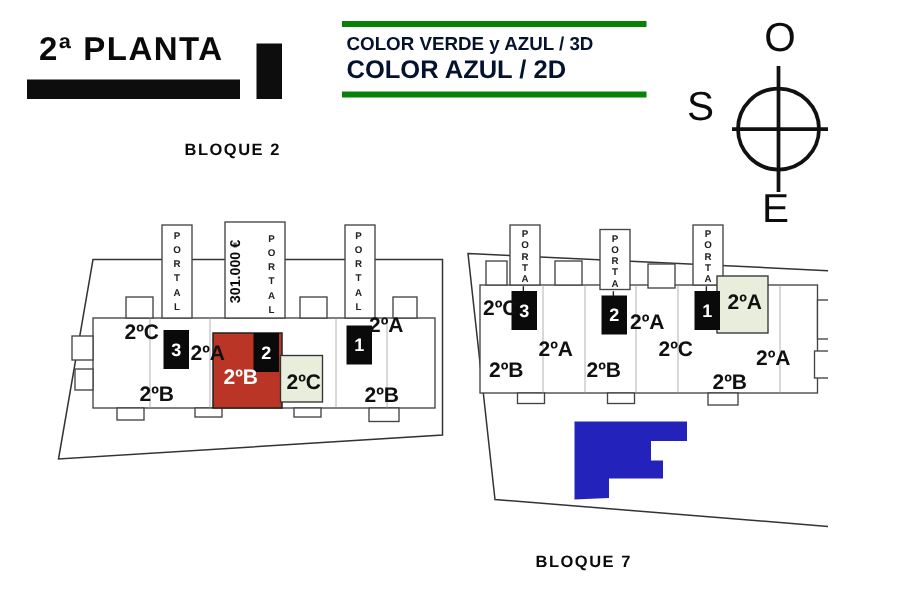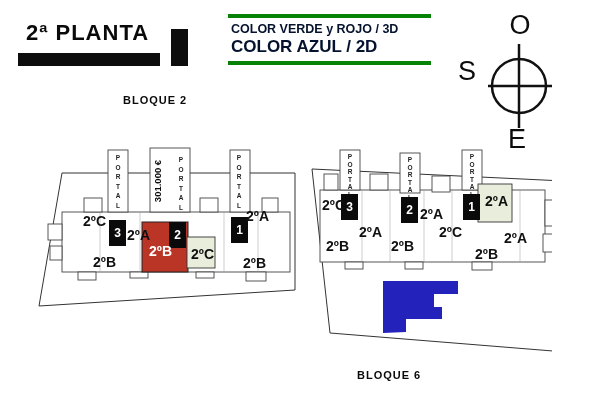--- a/index.html
+++ b/index.html
@@ -117,32 +117,32 @@
       <circle cx="519" cy="86" r="27" fill="none" stroke="#111" stroke-width="2.5"></circle>
     </g>
   </svg>
 
   <div class="abs title-text">2ª PLANTA</div>
   <div class="abs deco-h"></div>
   <div class="abs deco-v"></div>
 
   <div class="abs legend">
     <div class="bar"></div>
-    <div class="line1">COLOR VERDE y ROJO / 3D</div>
+    <div class="line1">COLOR VERDE y AZUL / 3D</div>
     <div class="line2">COLOR AZUL / 2D</div>
     <div class="bar"></div>
   </div>
 
   <div class="abs cletter c-o">O</div>
   <div class="abs cletter c-n">N</div>
   <div class="abs cletter c-s">S</div>
   <div class="abs cletter c-e">E</div>
 
   <div class="abs bloque-label bl2">BLOQUE 2</div>
-  <div class="abs bloque-label bl1">BLOQUE 6</div>
+  <div class="abs bloque-label bl1">BLOQUE 7</div>
 
   <div class="abs vtext" style="left:114px; top:154px;">PORTAL</div>
   <div class="abs vtext" style="left:177px; top:156px;">PORTAL</div>
   <div class="abs vtext" style="left:235px; top:154px;">PORTAL</div>
   <div class="abs price">301.000 €</div>
 
   <div class="abs vtext tight" style="left:346px; top:153px;">PORTAL</div>
   <div class="abs vtext tight" style="left:406px; top:156px;">PORTAL</div>
   <div class="abs vtext tight" style="left:468px; top:153px;">PORTAL</div>
 

